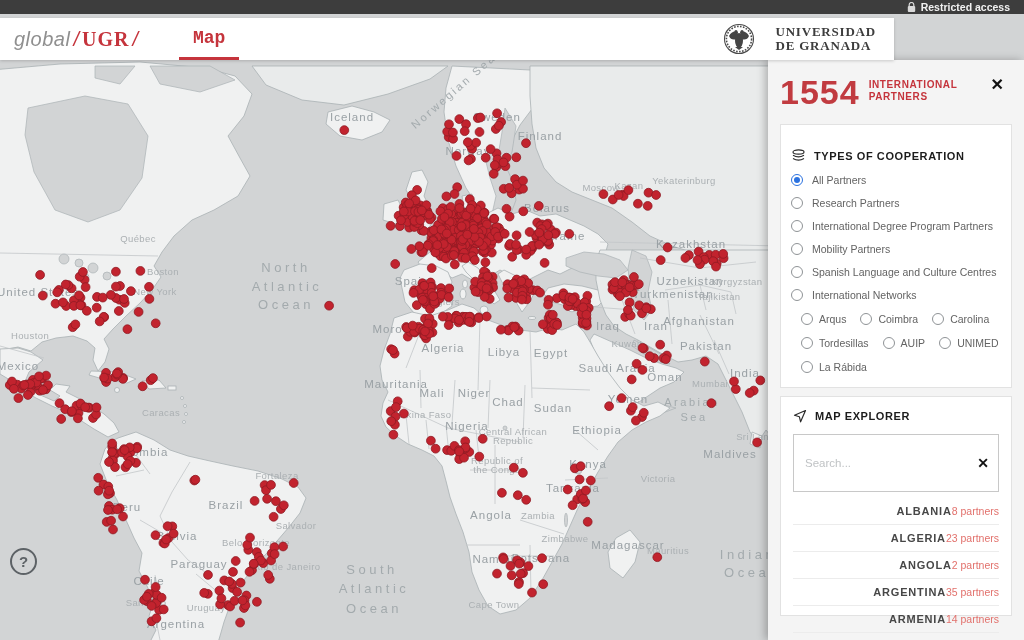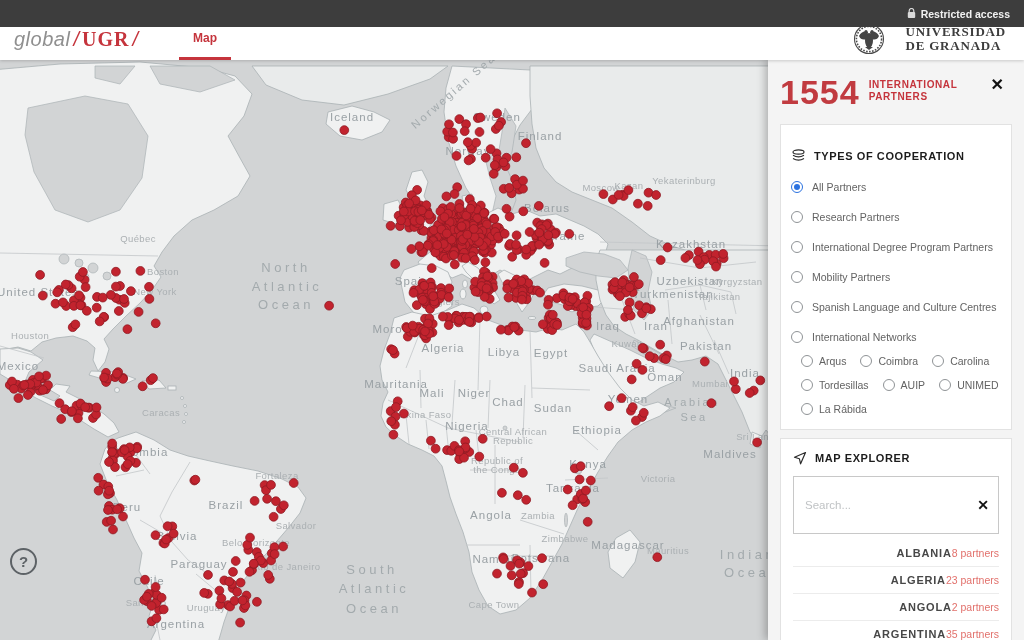--- a/index.html
+++ b/index.html
@@ -1,32 +1,32 @@
 <!DOCTYPE html>
 <html><head>
 <meta charset="utf-8">
 <style>
   html,body{margin:0;padding:0;width:1024px;height:640px;overflow:hidden;
     font-family:"Liberation Sans",sans-serif;background:#d2d4d5;}
 
   
-  .topbar{position:absolute;left:0;top:0;width:1024px;height:27px;background:#3d3d3d;
+  .topbar{position:absolute;left:0;top:0;width:1024px;height:14px;background:#3d3d3d;
     display:flex;align-items:center;justify-content:flex-end;z-index:40;}
   .topbar .restricted{display:flex;align-items:center;gap:5px;margin-right:14px;
     color:#f2f2f2;font-size:10.5px;font-weight:700;cursor:pointer;}
 
   
-  .header{position:absolute;left:0;top:18px;width:1024px;height:42px;background:#ffffff;
+  .header{position:absolute;left:0;top:18px;width:894px;height:42px;background:#ffffff;
     z-index:39;box-shadow:0 1px 3px rgba(0,0,0,.18);display:flex;align-items:center;}
   .brand{margin-left:14px;display:flex;align-items:baseline;cursor:pointer;white-space:nowrap;}
   .brand .global{font-style:italic;font-size:20px;color:#8f8f8f;letter-spacing:.5px;}
   .brand .slash{font-style:italic;font-size:20px;color:#c5343c;margin:0 3px;font-weight:400;}
   .brand .ugr{font-family:"Liberation Serif",serif;font-weight:700;font-size:20px;color:#c5343c;letter-spacing:1px;}
   .tab-map{margin-left:38px;height:42px;display:flex;align-items:center;padding:0 14px;
-    color:#c5343c;font-size:12px;font-weight:700;border-bottom:3px solid #c5343c;box-sizing:border-box;cursor:pointer;}
+    color:#c5343c;font-size:18px;font-weight:700;border-bottom:3px solid #c5343c;box-sizing:border-box;cursor:pointer;font-family:Liberation Mono, monospace;}
   .header-right{margin-left:auto;margin-right:18px;display:flex;align-items:center;gap:20px;cursor:pointer;}
   .uni-name{font-family:"Liberation Serif",serif;font-weight:700;color:#3d3d3d;
     font-size:13px;line-height:14px;letter-spacing:.8px;}
 
   
   #map-wrap{position:absolute;left:0;top:60px;width:1024px;height:580px;z-index:1;}
   #map-svg{display:block;}
   .land{fill:#f0f1f1;stroke:#aab1b4;stroke-width:.8;}
   .land-dim{fill:#e9ebeb;stroke:#aab1b4;stroke-width:.8;}
   .water{fill:#d2d4d5;stroke:#aab1b4;stroke-width:.7;}
@@ -50,21 +50,21 @@
   .close-x{position:absolute;right:20px;top:18px;font-size:16px;font-weight:700;color:#111;cursor:pointer;line-height:14px;}
   .search-row{display:flex;align-items:center;margin-top:18px;border-bottom:2px solid #4a4a4a;padding-bottom:7px;margin-right:-2px;}
   .search-row input{border:none;outline:none;background:transparent;font-size:13px;color:#444;
     margin-left:7px;width:200px;font-family:"Liberation Sans",sans-serif;}
   .search-row input::placeholder{color:#b9bcbe;}
 
   .card{background:#fff;border:1px solid #e2e2e2;margin:0 12px;box-sizing:border-box;}
   .card.types{margin-top:16px;padding:24px 10px 14px 10px;}
   .card-title{display:flex;align-items:center;gap:8px;font-size:11px;font-weight:700;
     color:#1c1c1c;letter-spacing:.6px;}
-  .opt-row{display:flex;gap:9px;margin-top:18px;cursor:pointer;}
+  .opt-row{display:flex;gap:9px;margin-top:11px;cursor:pointer;}
   .radio{width:12px;height:12px;min-width:12px;border:1.5px solid #8f9396;border-radius:50%;
     background:#fff;position:relative;display:inline-block;box-sizing:border-box;}
   .radio.checked{border-color:#2b72e0;}
   .radio.checked::after{content:"";position:absolute;left:2px;top:2px;right:2px;bottom:2px;
     background:#2b72e0;border-radius:50%;}
   .opt-label{font-size:10.5px;color:#636363;}
   .net-row{display:flex;align-items:flex-start;gap:14px;margin:12px 0 0 10px;}
   .net-item{display:flex;align-items:center;gap:6px;cursor:pointer;}
 
   .card.explorer{margin-top:8px;padding:12px 12px 6px 12px;height:220px;}

